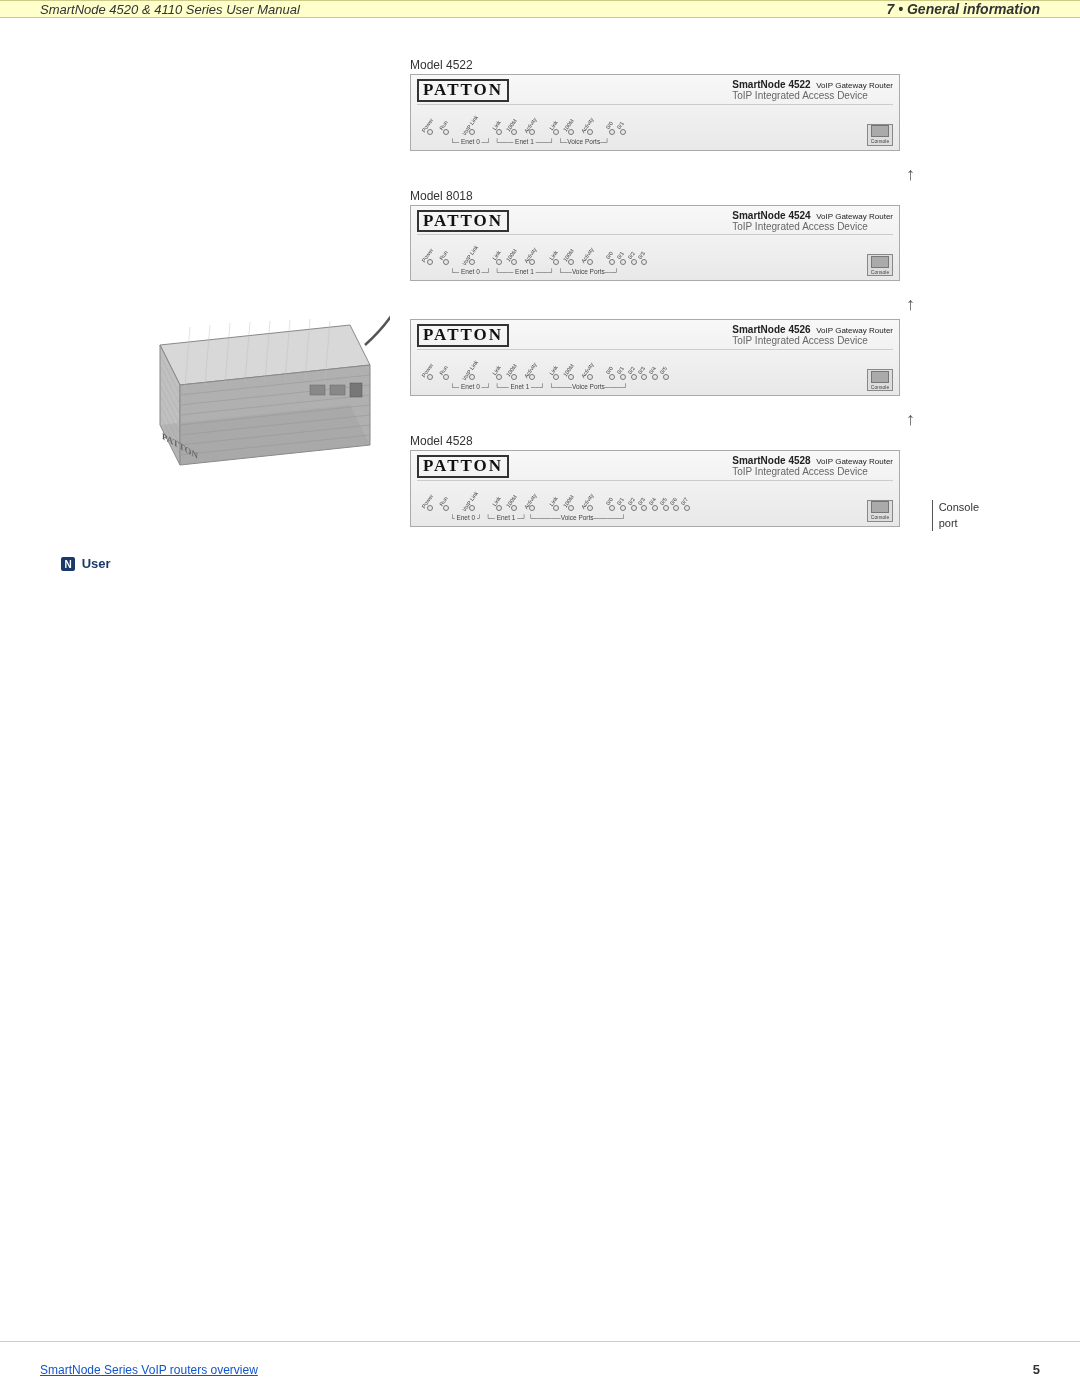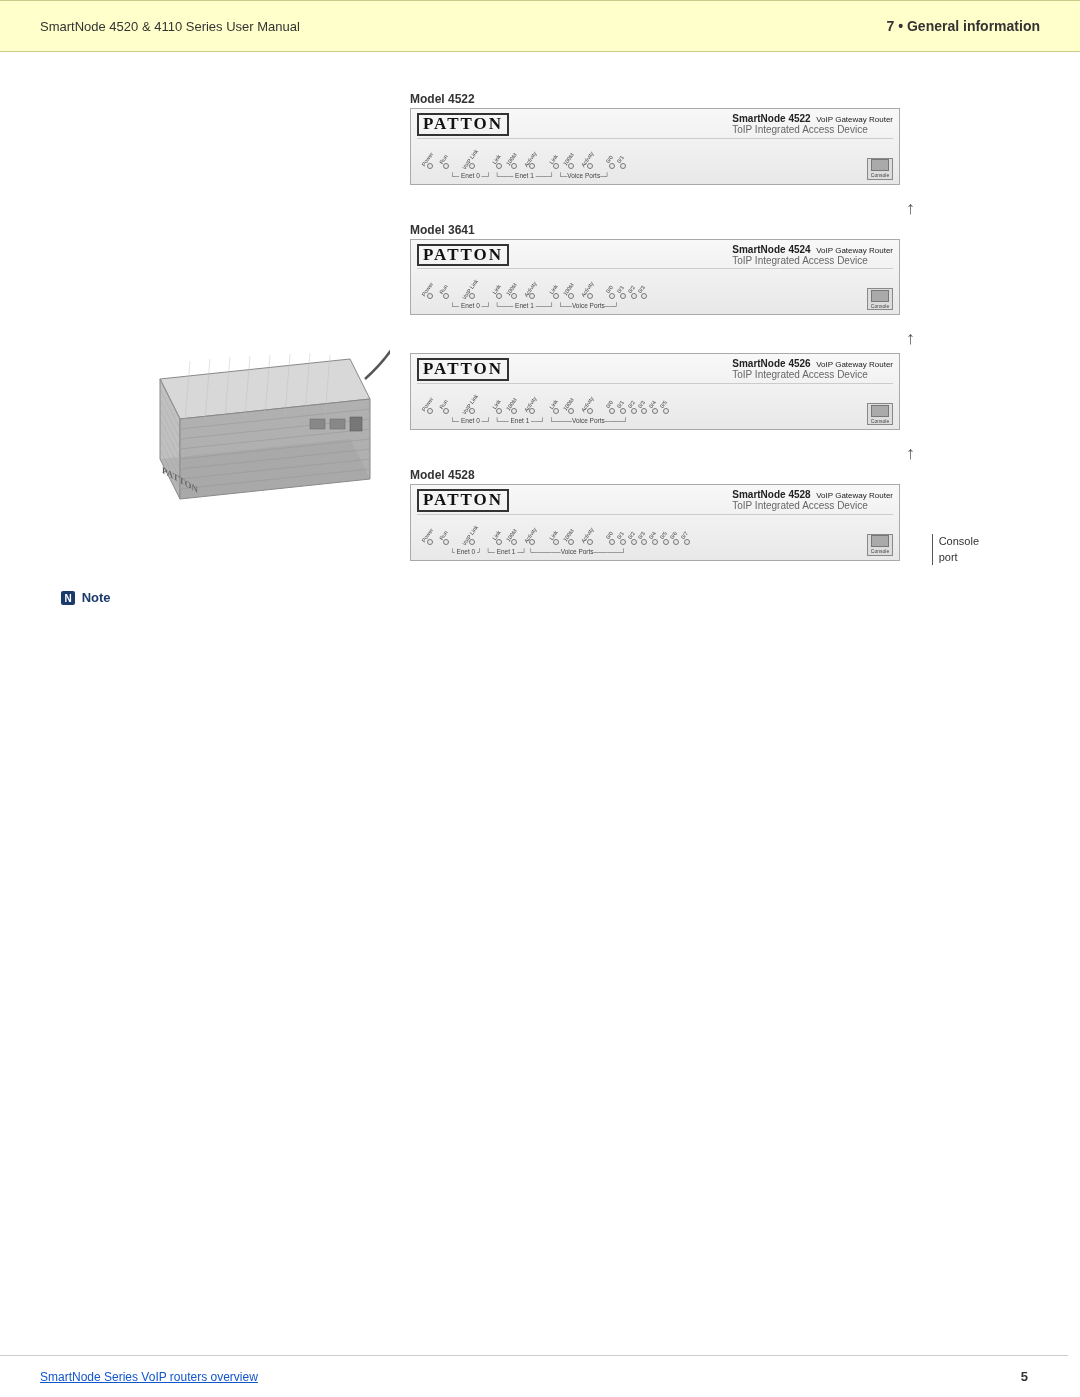--- a/index.html
+++ b/index.html
@@ -14,21 +14,22 @@
     }
 
     
     .header-bar {
       background: #ffffcc;
       border-top: 1px solid #cccc88;
       border-bottom: 1px solid #cccc88;
       display: flex;
       justify-content: space-between;
       align-items: center;
-      padding: 17px 40px;
+      padding: 0 40px;
+      font-style: italic;
     }
     .header-manual-title {
       font-size: 13px;
       color: #333;
     }
     .header-chapter-title {
       font-size: 14px;
       font-weight: bold;
       color: #333;
     }
@@ -39,21 +40,21 @@
     }
 
     
     .model-block {
       margin-bottom: 8px;
     }
     .model-label {
       font-size: 12px;
       color: #333;
       margin-bottom: 2px;
-      font-weight: bold;
+      font-weight: normal;
     }
 
     
     .figure-caption {
       text-align: center;
       font-size: 13px;
       color: #333;
       margin: 10px 0 20px 0;
     }
 
@@ -79,23 +80,23 @@
     .note-link {
       color: #1155cc;
       text-decoration: none;
     }
 
     
     .footer {
       position: absolute;
       bottom: 0;
       left: 0;
-      right: 12px;
+      right: 0;
       border-top: 1px solid #ccc;
-      padding: 13px 40px;
+      padding: 20px 40px;
       display: flex;
       justify-content: space-between;
       align-items: center;
     }
     .footer-link {
       font-size: 12px;
       color: #1155cc;
     }
     .footer-page {
       font-size: 13px;
@@ -414,21 +415,21 @@
             </div>
           </div>
         </div>
       </div>
 
       <div class="spacer-arrow">
         <span class="up-arrow-sym">↑</span>
       </div>
 
       <div class="model-block">
-        <div class="model-label">Model 3641</div>
+        <div class="model-label">Model 8018</div>
         <div class="full-panel">
           <div class="full-panel-header">
             <div class="patton-brand">PATTON</div>
             <div class="model-info-right">
               <div class="model-main-text">SmartNode 4524 &nbsp;<span style="font-weight:normal;font-size:8px;">VoIP Gateway Router</span></div>
               <div class="model-sub-text">ToIP Integrated Access Device</div>
             </div>
           </div>
           <div class="panel-bottom-row">
             <div class="leds-and-ports">
@@ -708,21 +709,21 @@
     </div>
   </div>
 
 
   <div class="note-section">
     <span class="note-label">
       <svg width="16" height="16" viewBox="0 0 16 16" style="vertical-align:middle;margin-right:2px;">
         <rect x="1" y="1" width="14" height="14" rx="2" fill="#1a3a6b"></rect>
         <text x="8" y="12" text-anchor="middle" fill="white" font-size="10" font-weight="bold" font-family="Arial">N</text>
       </svg>
-      <span>Note</span>
+      <span>User</span>
     </span>
   </div>
 
 </div>
 
 <div class="footer">
   <a class="footer-link" href="#">SmartNode Series VoIP routers overview</a>
   <span class="footer-page">5</span>
 </div>
 

